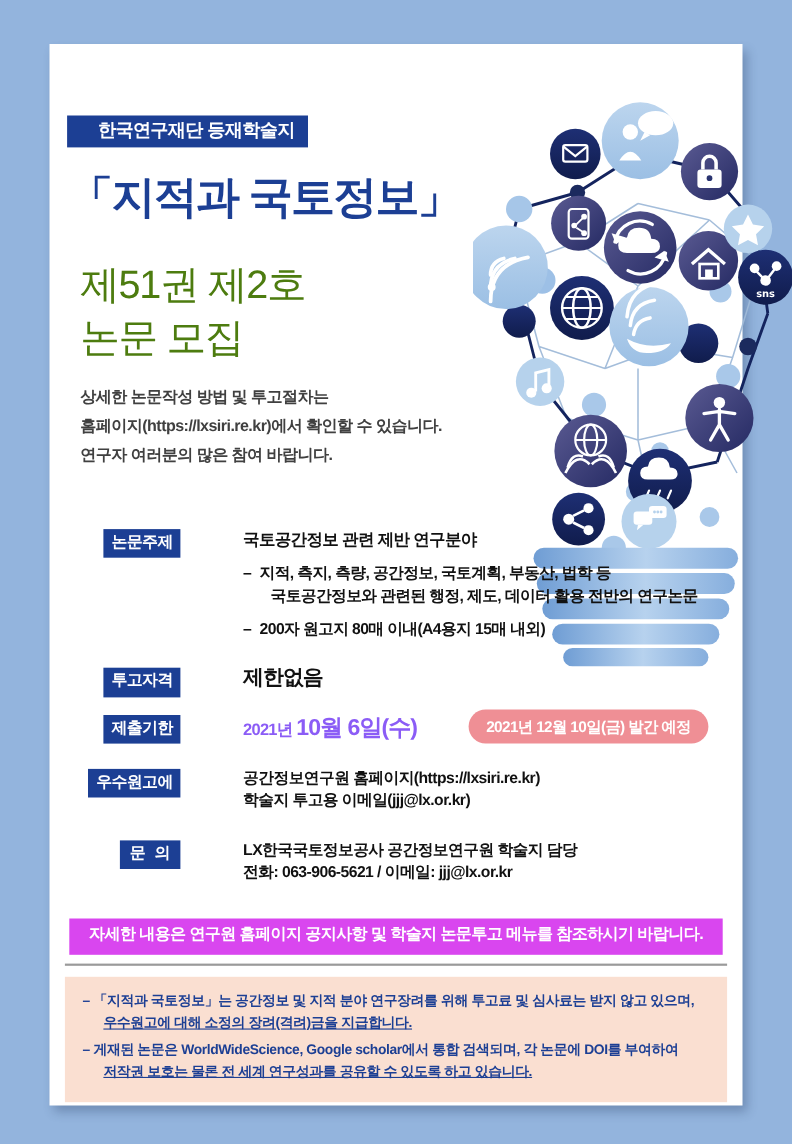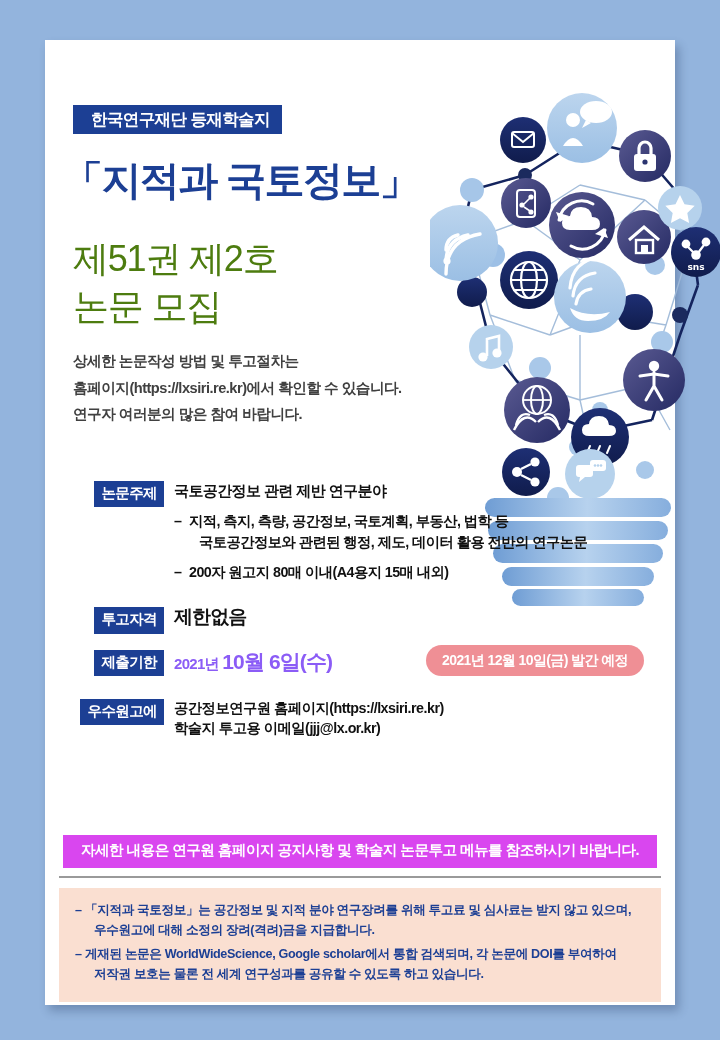--- a/index.html
+++ b/index.html
@@ -13,24 +13,24 @@
   .poster-frame{position:relative;width:720px;height:1040px;}
 
   .card{
     position:absolute;left:45px;top:40px;width:630px;height:965px;
     background:#ffffff;
     box-shadow:4px 6px 9px rgba(40,60,100,.33);
   }
 
   
   .kci-badge{
-    position:absolute;left:28px;top:65px;
+    position:absolute;left:16px;top:65px;
     background:#1c3f94;color:#fff;
     font-size:16.5px;font-weight:bold;letter-spacing:-.6px;
-    padding:5px 12px 6px 18px;line-height:1.1;
+    padding:5px 12px 6px 28px;line-height:1.1;
   }
   .main-title{
     position:absolute;left:18px;top:118px;
     color:#1c3f94;font-size:40px;font-weight:bold;
     letter-spacing:-1.6px;line-height:1.1;white-space:nowrap;
   }
   .volume-block{
     position:absolute;left:28px;top:195px;
     color:#4d7c0f;font-size:36px;font-weight:normal;
     letter-spacing:-1.2px;line-height:1.32;
@@ -40,21 +40,21 @@
     color:#404040;font-size:14.6px;font-weight:bold;
     letter-spacing:-.5px;line-height:1.83;
   }
 
   
   .bulb{position:absolute;left:385px;top:40px;width:300px;height:420px;}
   .bulb svg{display:block;width:300px;height:420px;}
 
   
   .info{position:absolute;left:37px;top:440px;width:570px;}
-  .row{display:flex;align-items:flex-start;margin-bottom:14px;position:relative;}
+  .row{display:flex;align-items:flex-start;margin-bottom:14px;position:relative;gap:47px;}
   .chip-cell{width:82px;flex:0 0 82px;display:flex;justify-content:flex-end;padding-top:1px;}
   .chip{
     background:#1c3f94;color:#fff;font-weight:bold;
     font-size:14.5px;letter-spacing:-.6px;line-height:1.2;
     padding:4px 7px 5px 7px;white-space:nowrap;text-align:center;
   }
   .chip.wide-space{letter-spacing:8px;padding-left:9px;padding-right:1px;}
   .row-body{padding-left:10px;flex:1;}
   .body-head{
     color:#111;font-size:15px;font-weight:bold;letter-spacing:-.6px;line-height:1.45;
@@ -97,21 +97,21 @@
     position:absolute;left:14px;top:848px;width:602px;
     background:#fadfd1;color:#1c3f94;
     padding:12px 16px 14px 16px;box-sizing:border-box;
   }
   .fn-item{
     display:flex;font-size:12.6px;font-weight:bold;
     letter-spacing:-.35px;line-height:1.62;margin-bottom:3px;
   }
   .fn-item .dash{width:10px;flex:0 0 10px;}
   .fn-item .ftxt{flex:1;}
-  .fn-sub{display:block;padding-left:9px;}
+  .fn-sub{display:block;padding-left:9px;text-decoration:underline;}
 </style>
 </head>
 <body>
 
 <div class="poster-frame">
   <div class="card">
 
     <div class="kci-badge">한국연구재단 등재학술지</div>
 
     <div class="main-title">「지적과 국토정보」</div>
@@ -400,20 +400,29 @@
       <div class="row" style="margin-bottom:24px;">
         <div class="chip-cell">
           <span class="chip">우수원고에</span>
         </div>
         <div class="row-body two-line">
           <div>공간정보연구원 홈페이지(https://lxsiri.re.kr)</div>
           <div>학술지 투고용 이메일(jjj@lx.or.kr)</div>
         </div>
       </div>
 
+      <div class="row">
+        <div class="chip-cell">
+          <span class="chip wide-space">문의</span>
+        </div>
+        <div class="row-body two-line">
+          <div>LX한국국토정보공사 공간정보연구원 학술지 담당</div>
+          <div>전화: 063-906-5621 / 이메일: jjj@lx.or.kr</div>
+        </div>
+      </div>
     </div>
 
     <div class="notice-bar">자세한 내용은 연구원 홈페이지 공지사항 및 학술지 논문투고 메뉴를 참조하시기 바랍니다.</div>
 
     <div class="divider"></div>
 
     <div class="footnote">
       <div class="fn-item">
         <span class="dash">–</span>
         <span class="ftxt">

